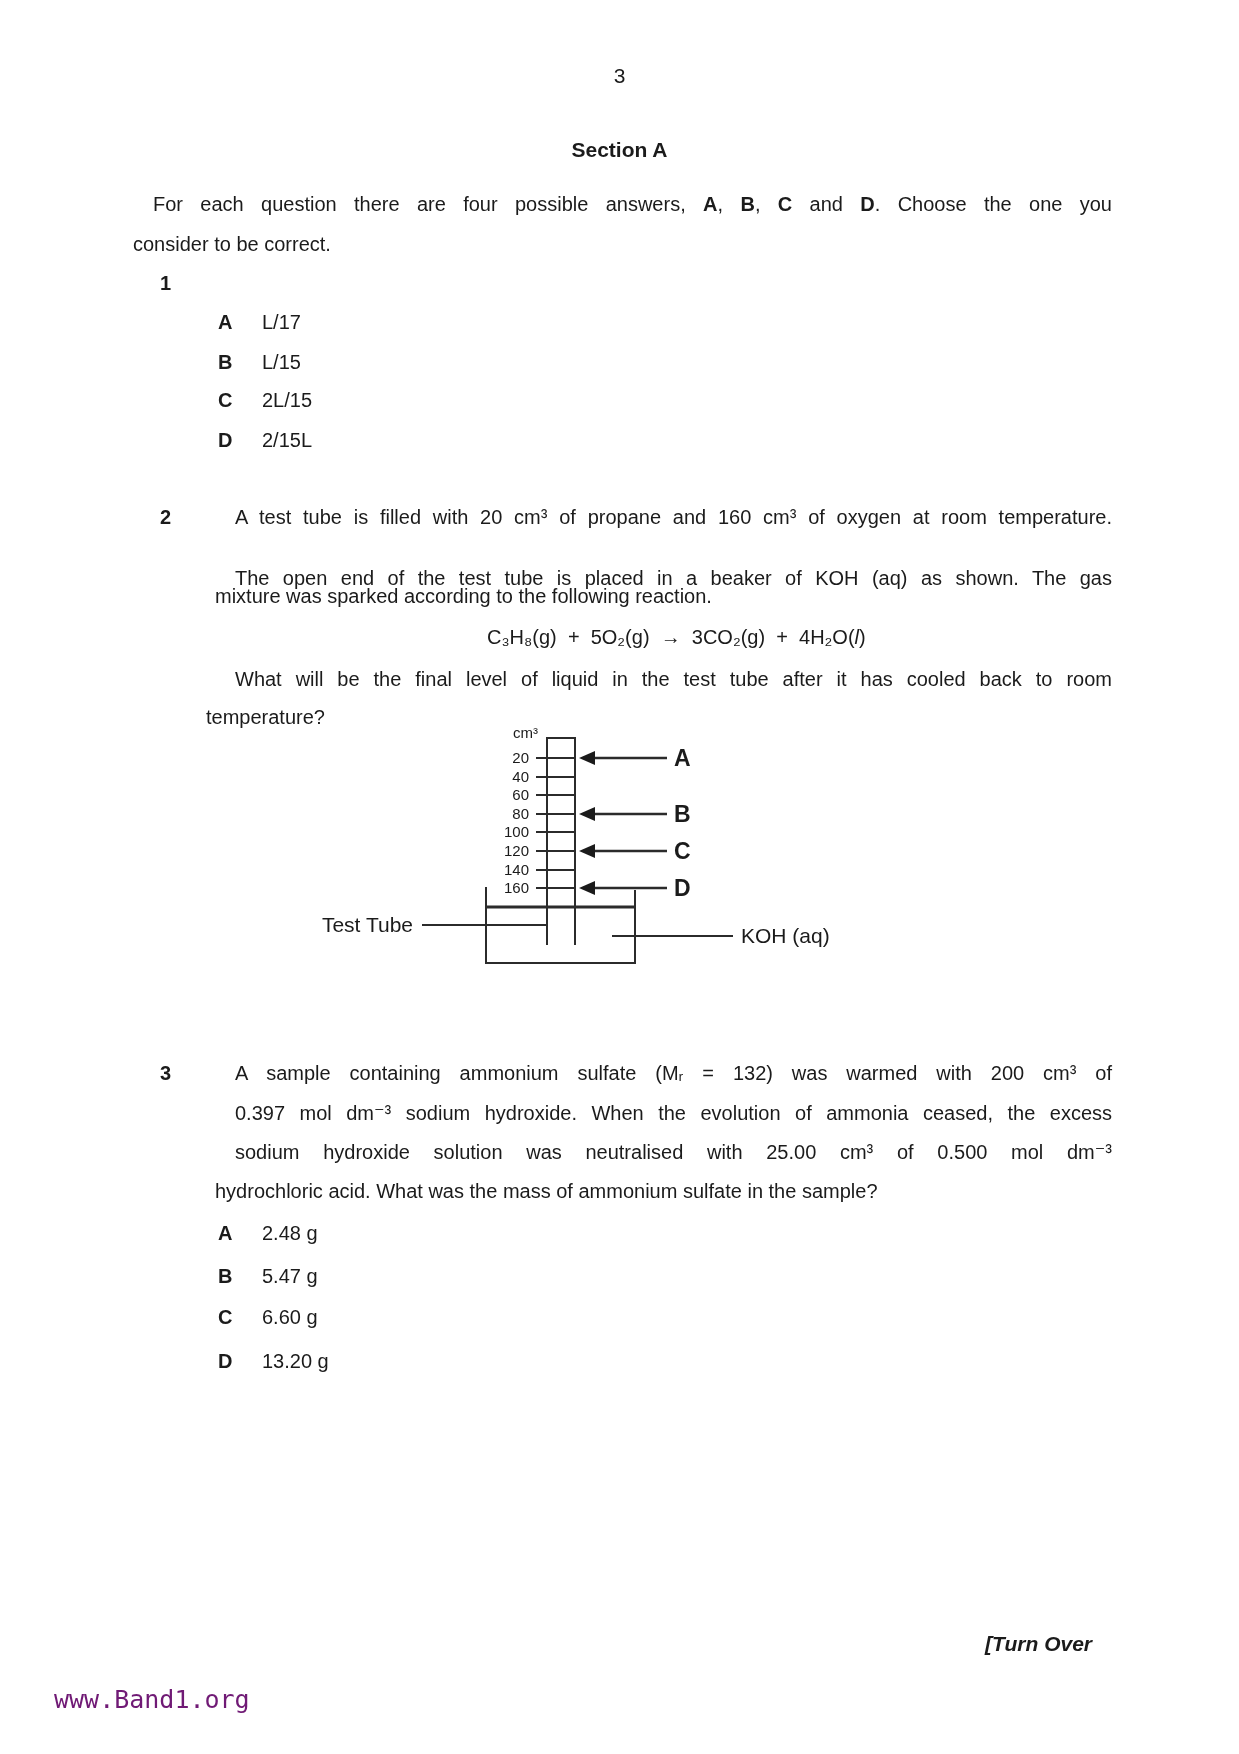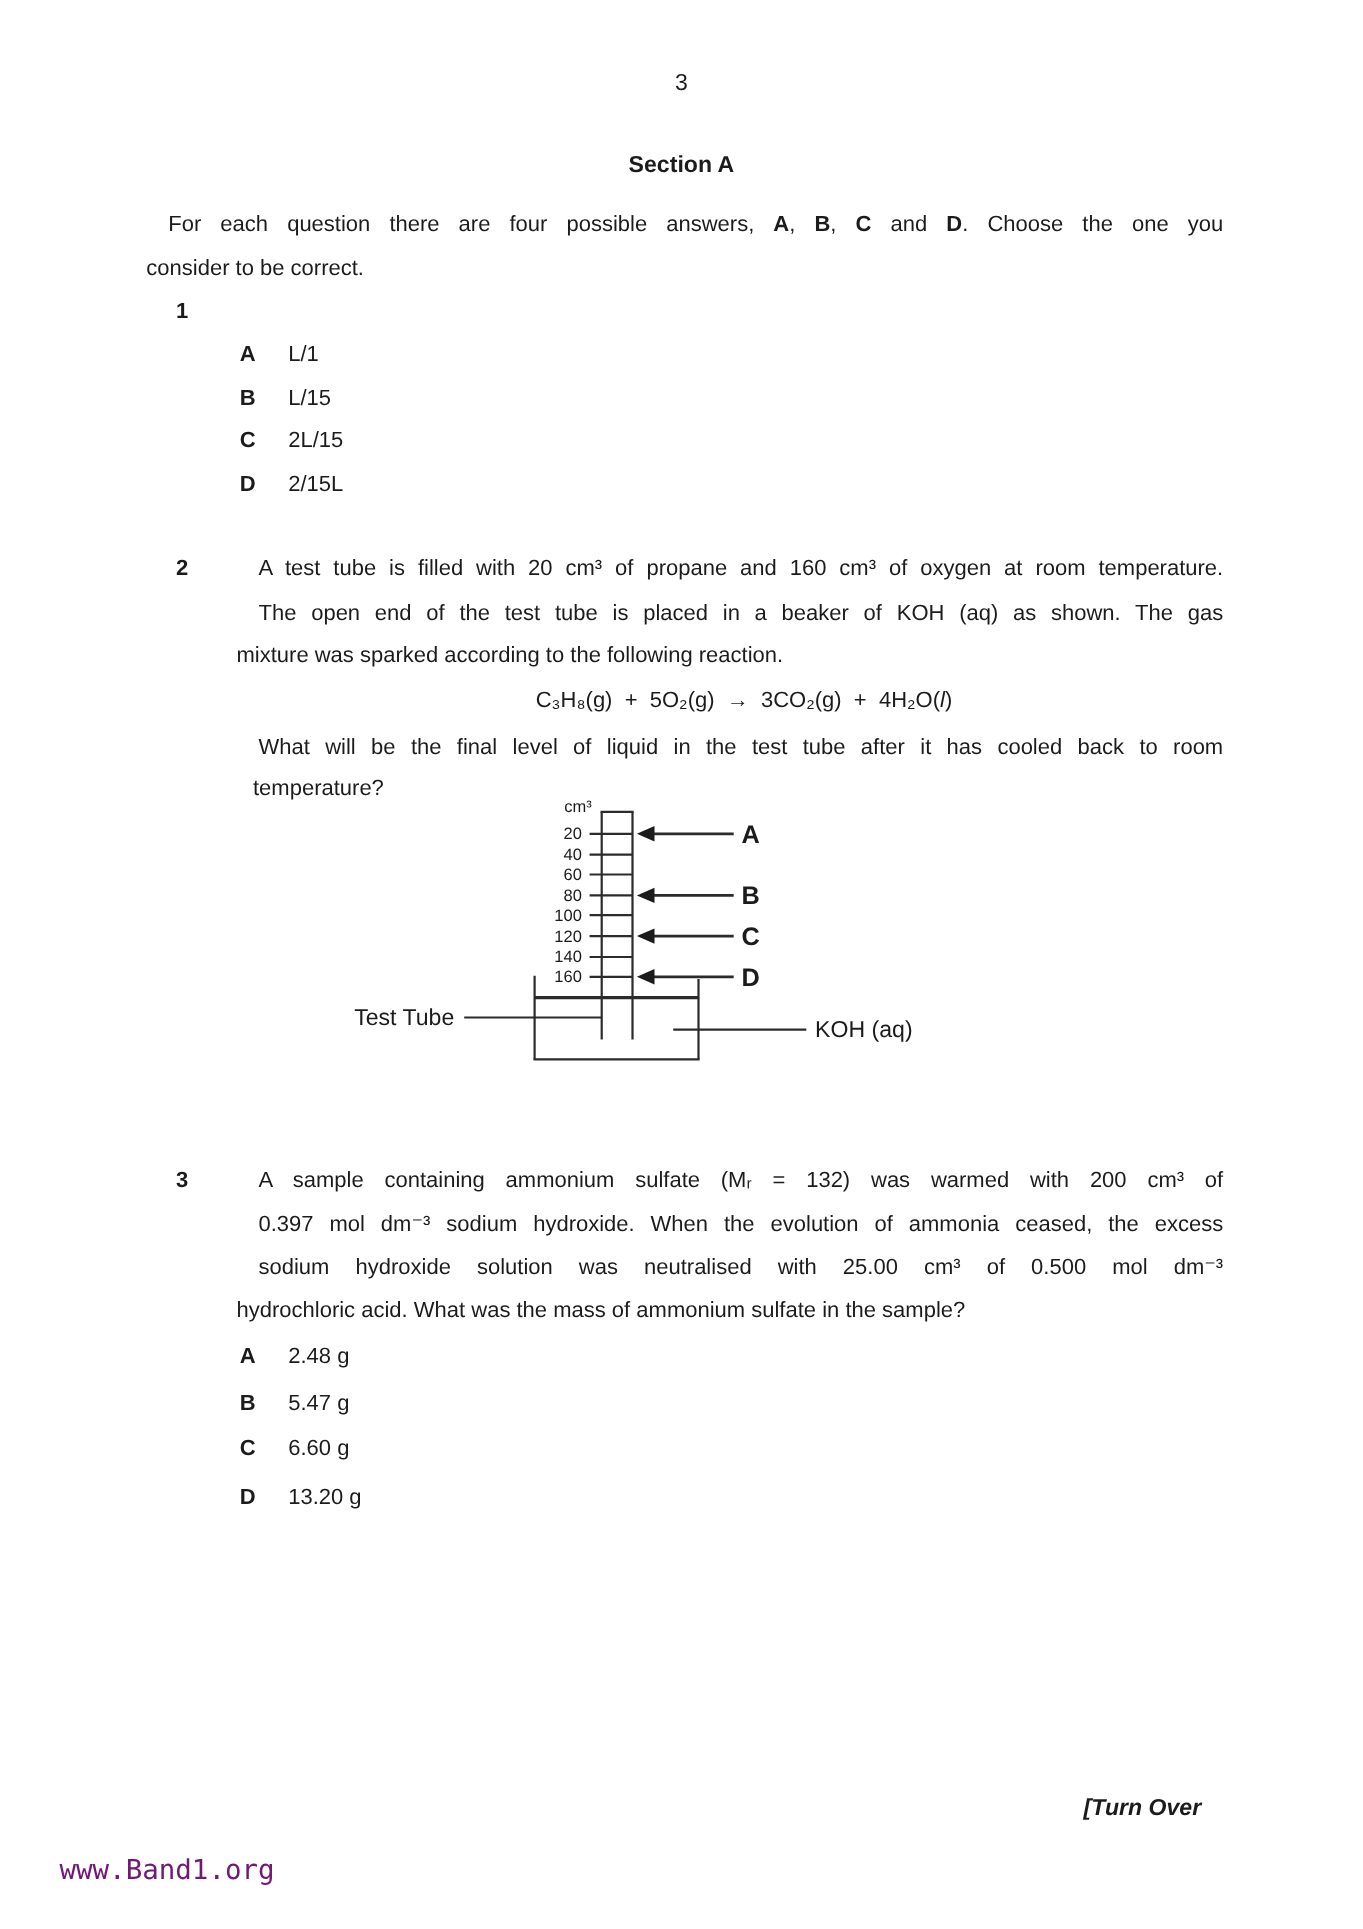--- a/index.html
+++ b/index.html
@@ -42,32 +42,32 @@
 <div class="page">
 
   <div class="center pageno">3</div>
 
   <div class="center heading">Section A</div>
 
   <div class="line jline iline" style="top:184px"><span>For each question there are four possible answers, </span><span class="b">A</span><span>, </span><span class="b">B</span><span>, </span><span class="b">C</span><span> and </span><span class="b">D</span><span>. Choose the one you</span></div>
   <div class="line nat" style="left:133px;top:224px">consider to be correct.</div>
 
   <div class="qnum" style="top:263px">1</div>
-  <div class="opt" style="top:302px"><span class="letter">A</span><span>L/1</span></div>
+  <div class="opt" style="top:302px"><span class="letter">A</span><span>L/17</span></div>
   <div class="opt" style="top:342px"><span class="letter">B</span><span>L/15</span></div>
   <div class="opt" style="top:380px"><span class="letter">C</span><span>2L/15</span></div>
   <div class="opt" style="top:420px"><span class="letter">D</span><span>2/15L</span></div>
 
   <div class="qnum" style="top:497px">2</div>
   <div class="line jline qline" style="top:497px">A test tube is filled with 20 cm³ of propane and 160 cm³ of oxygen at room temperature.</div>
-  <div class="line jline qline" style="top:538px">The open end of the test tube is placed in a beaker of KOH (aq) as shown. The gas</div>
+  <div class="line jline qline" style="top:558px">The open end of the test tube is placed in a beaker of KOH (aq) as shown. The gas</div>
   <div class="line nat" style="left:215px;top:576px">mixture was sparked according to the following reaction.</div>
   <div class="eq"><span>C₃H₈(g)  +  5O₂(g)  →  3CO₂(g)  +  4H₂O(</span><span class="it">l</span><span>)</span></div>
   <div class="line jline qline" style="top:659px">What will be the final level of liquid in the test tube after it has cooled back to room</div>
-  <div class="line nat" style="left:230px;top:697px">temperature?</div>
+  <div class="line nat" style="left:206px;top:697px">temperature?</div>
 
   <svg class="diagram" width="560" height="262" viewBox="0 0 560 262">
     <text class="small" x="238" y="20" text-anchor="end">cm³</text>
 
     <line x1="247" y1="20" x2="247" y2="227"></line>
     <line x1="275" y1="20" x2="275" y2="227"></line>
     <line x1="246" y1="20" x2="276" y2="20"></line>
 
     <line x1="236" y1="40" x2="275" y2="40"></line>
     <line x1="236" y1="59" x2="275" y2="59"></line>

